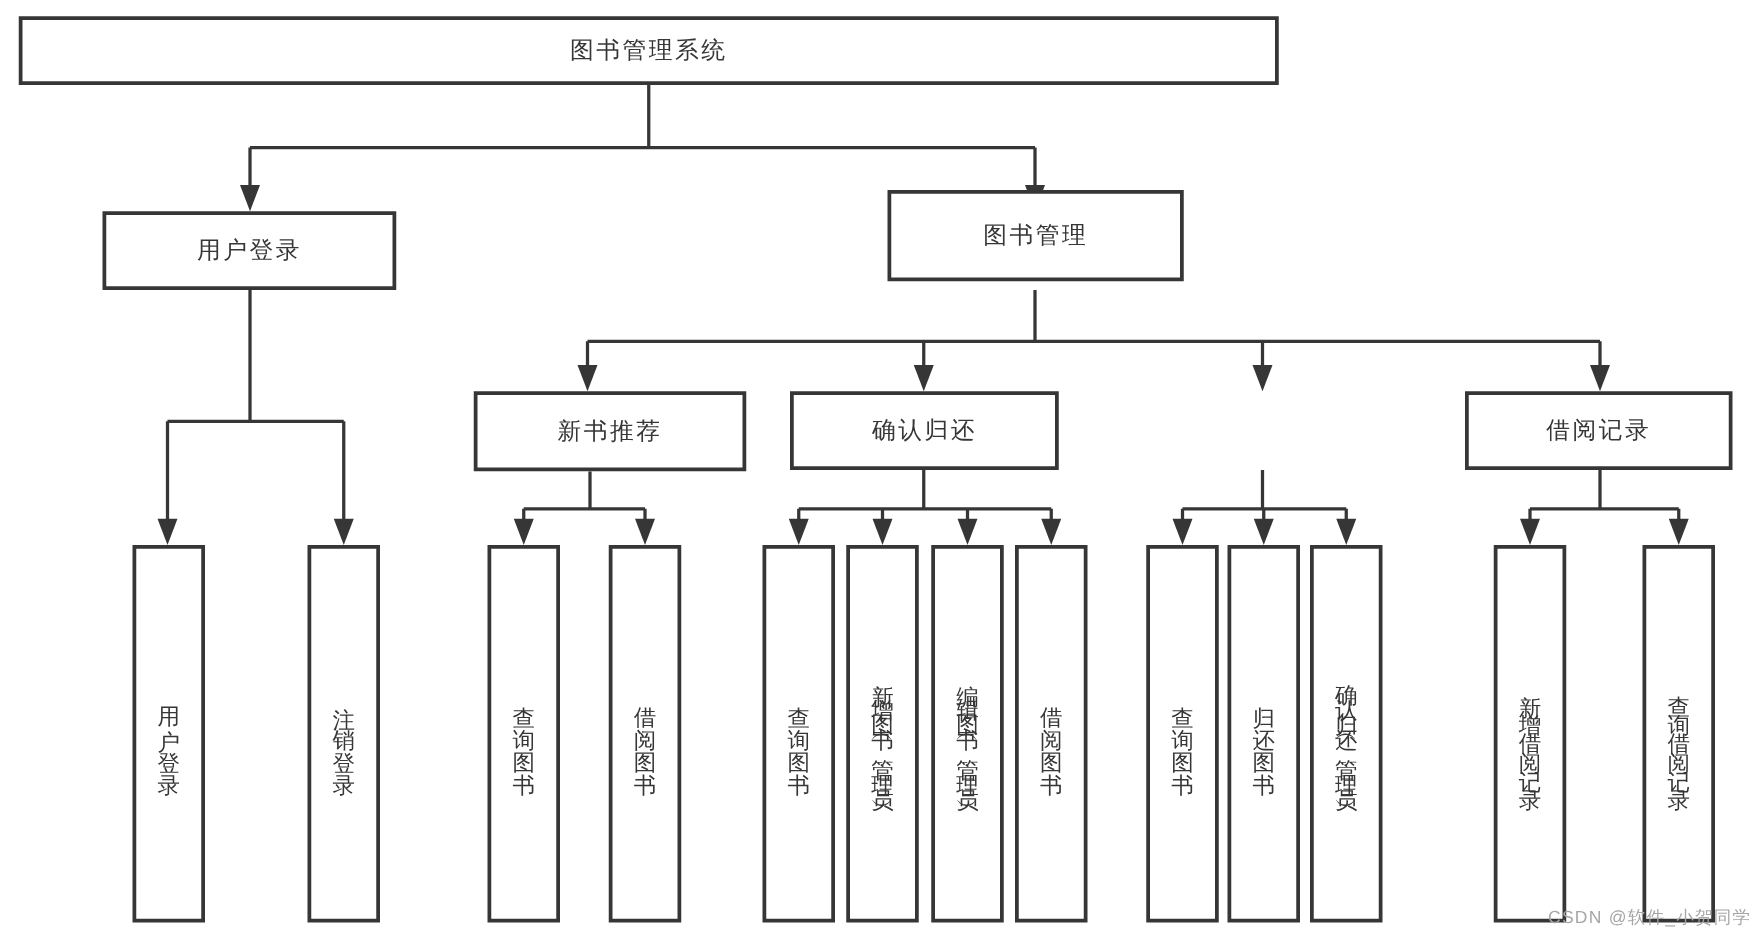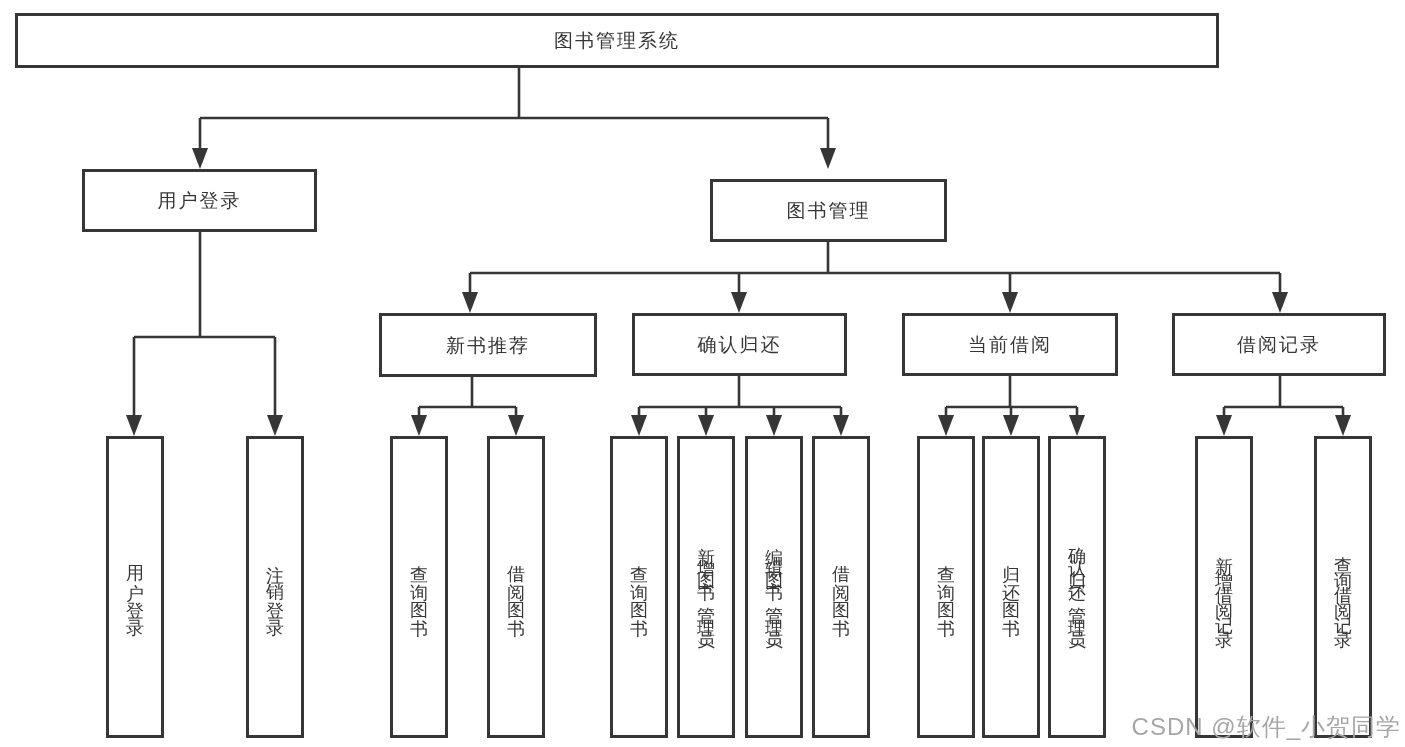--- a/index.html
+++ b/index.html
@@ -36,37 +36,37 @@
   .vbox .vtext{
     writing-mode:vertical-rl;
     text-orientation:mixed;
     letter-spacing:18px;
     line-height:1;
     white-space:nowrap;
   }
   .vbox .vt-6{letter-spacing:15px;}
   .vbox .vt-9{letter-spacing:12px;}
   
-  .n-root{left:15px;top:13px;width:1204px;height:55px;text-align:right;}
+  .n-root{left:15px;top:13px;width:1008px;height:55px;text-align:right;}
   .n-user-login{left:82px;top:169px;width:235px;height:63px;}
-  .n-book-mgmt{left:710px;top:179px;width:237px;height:63px;}
+  .n-book-mgmt{left:710px;top:152px;width:237px;height:73px;}
   .n-new-book{left:379px;top:313px;width:218px;height:64px;}
   .n-book-borrow{left:632px;top:313px;width:215px;height:63px;}
   .n-current-borrow{left:902px;top:313px;width:216px;height:63px;}
   .n-borrow-record{left:1172px;top:313px;width:214px;height:63px;}
   
   .v1{left:106px;}  .v2{left:246px;}
   .v3{left:390px;}  .v4{left:487px;}
   .v5{left:610px;}  .v6{left:677px;}  .v7{left:745px;}  .v8{left:812px;}
   .v9{left:917px;}  .v10{left:982px;} .v11{left:1048px;}
   .v12{left:1195px;} .v13{left:1314px;}
   .watermark{
     position:absolute;
     right:4px;bottom:4px;
-    font-size:24px;
+    font-size:14px;
     color:var(--wm);
     letter-spacing:1px;
     z-index:5;
     text-align:center;
   }
 </style>
 </head>
 <body>
 
 <div class="canvas">
@@ -117,23 +117,20 @@
   <div class="node hbox n-book-mgmt">
     <span>图书管理</span>
   </div>
 
   <div class="node hbox n-new-book">
     <span>新书推荐</span>
   </div>
   <div class="node hbox n-book-borrow">
     <span>确认归还</span>
   </div>
-  <div class="node hbox n-current-borrow">
-    <span>当前借阅</span>
-  </div>
   <div class="node hbox n-borrow-record">
     <span>借阅记录</span>
   </div>
 
   <div class="node vbox v1">
     <span class="vtext">用户登录</span>
   </div>
   <div class="node vbox v2">
     <span class="vtext">注销登录</span>
   </div>

